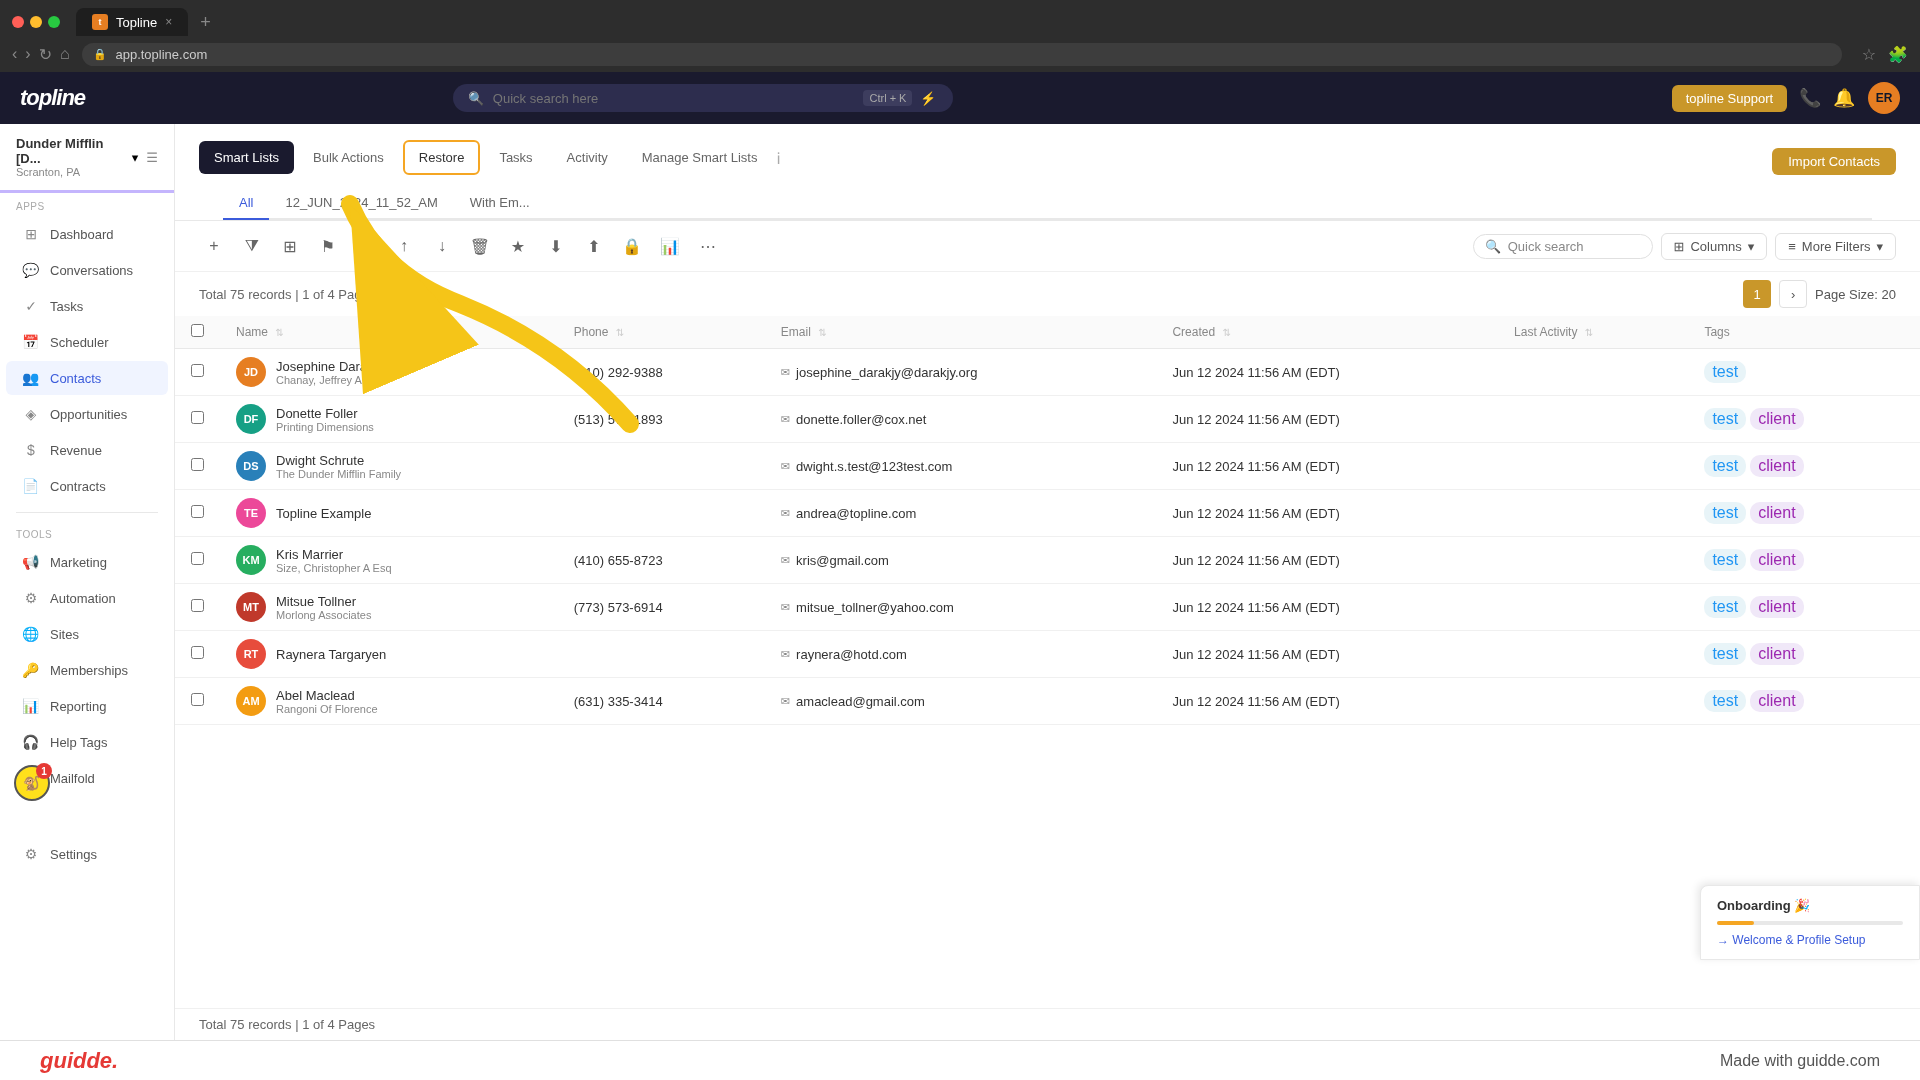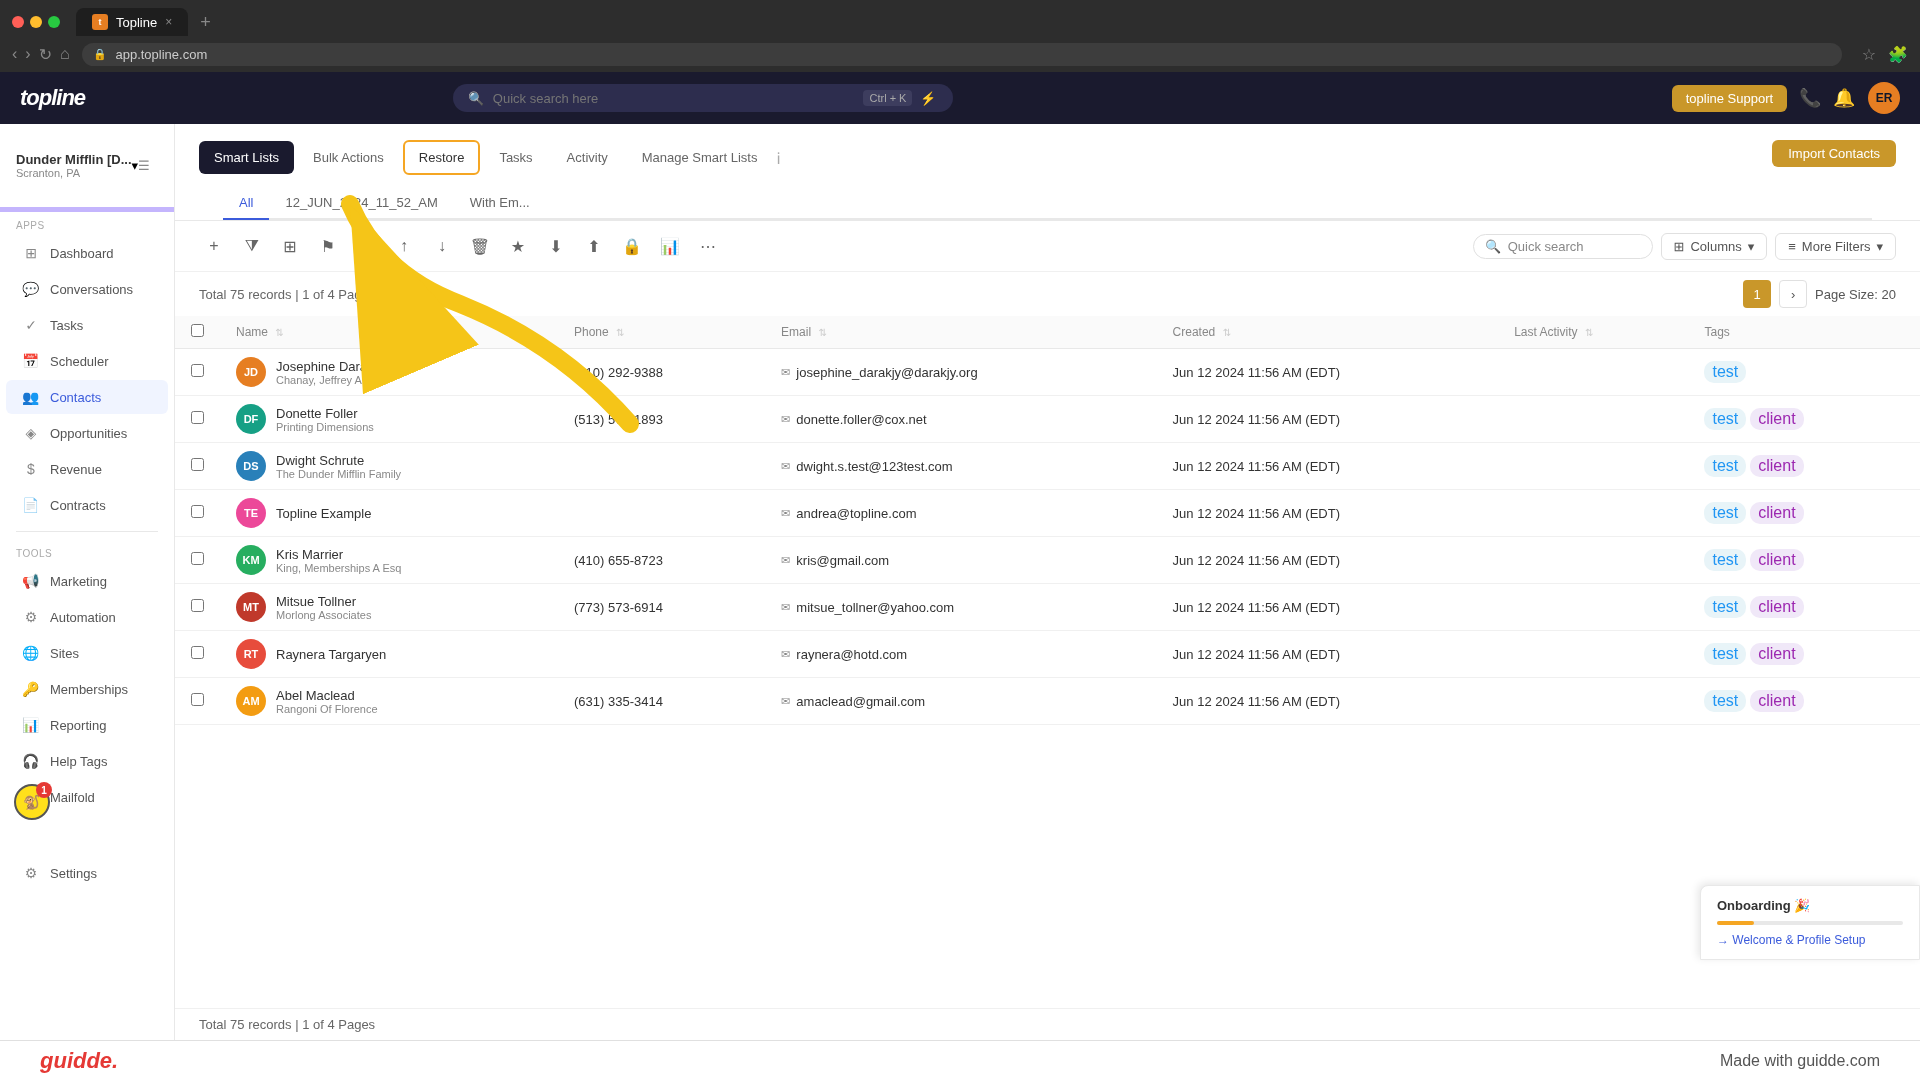--- a/index.html
+++ b/index.html
@@ -20,21 +20,21 @@
     .new-tab-btn { color: #888; font-size: 18px; cursor: pointer; padding: 2px 8px; }
     .address-bar { display: flex; align-items: center; padding: 4px 12px; gap: 12px; height: 36px; }
     .nav-btns { display: flex; gap: 8px; color: #888; font-size: 16px; }
     .nav-btn { color: #888; cursor: pointer; background: none; border: none; font-size: 16px; }
     .url-bar { flex: 1; background: #3d3d3d; border-radius: 20px; padding: 4px 12px; display: flex; align-items: center; gap: 8px; color: #ccc; font-size: 13px; }
     .url-icon { color: #888; font-size: 11px; }
     .browser-actions { display: flex; gap: 12px; color: #888; font-size: 16px; margin-left: 8px; }
 
     
     .sidebar { width: 175px; background: #fff; border-right: 1px solid #e8e8e8; display: flex; flex-direction: column; overflow: hidden; }
-    .sidebar-header { padding: 28px 16px; border-bottom: 5px solid #c4b5fd; display: flex; align-items: center; gap: 0; }
+    .sidebar-header { padding: 12px 16px; border-bottom: 3px solid #c4b5fd; display: flex; align-items: center; gap: 8px; }
     .company-name { font-size: 13px; font-weight: 600; color: #333; flex: 1; }
     .company-sub { font-size: 11px; color: #888; }
     .sidebar-toggle { color: #888; cursor: pointer; }
     .sidebar-section-label { padding: 8px 16px 4px; font-size: 10px; color: #aaa; text-transform: uppercase; letter-spacing: 0.5px; }
     .sidebar-item { display: flex; align-items: center; gap: 10px; padding: 8px 16px; cursor: pointer; color: #555; font-size: 13px; border-radius: 6px; margin: 1px 6px; }
     .sidebar-item.active { background: #f0f4ff; color: #3b5bdb; }
     .sidebar-item-icon { width: 18px; height: 18px; display: flex; align-items: center; justify-content: center; font-size: 14px; color: #888; }
     .sidebar-item.active .sidebar-item-icon { color: #3b5bdb; }
     .sidebar-divider { height: 1px; background: #e8e8e8; margin: 8px 16px; }
 
@@ -245,21 +245,21 @@
       <div style="height:40px;"></div>
       <div class="sidebar-item">
         <span class="sidebar-item-icon">⚙</span>
         <span>Settings</span>
       </div>
     </div>
 
     <div class="main-content">
 
       <div class="page-header">
-        <div style="display:flex; align-items:flex-start; justify-content:space-between;">
+        <div style="display:flex; align-items:flex-end; justify-content:space-between;">
           <div class="tab-nav">
             <div class="tab-nav-item active-tab">Smart Lists</div>
             <div class="tab-nav-item">Bulk Actions</div>
             <div class="tab-nav-item restore-tab">Restore</div>
             <div class="tab-nav-item">Tasks</div>
             <div class="tab-nav-item">Activity</div>
             <div class="tab-nav-item">Manage Smart Lists</div>
             <span style="color:#aaa; font-size:16px; cursor:pointer;">ℹ</span>
           </div>
           <button class="import-btn">Import Contacts</button>
@@ -436,21 +436,21 @@
   </tr>
               <tr>
     <td class="checkbox-col">
       <input type="checkbox" style="">
     </td>
     <td>
       <div class="contact-name-cell">
         <div class="contact-avatar" style="background:#27ae60">KM</div>
         <div>
           <div class="contact-name">Kris Marrier</div>
-          <div class="contact-company">King, Memberships A Esq</div>
+          <div class="contact-company">Size, Christopher A Esq</div>
         </div>
       </div>
     </td>
     <td>(410) 655-8723</td>
     <td>
       <div class="email-cell">
         <span class="email-icon">✉</span>
         <span>kris@gmail.com</span>
       </div>
     </td>

